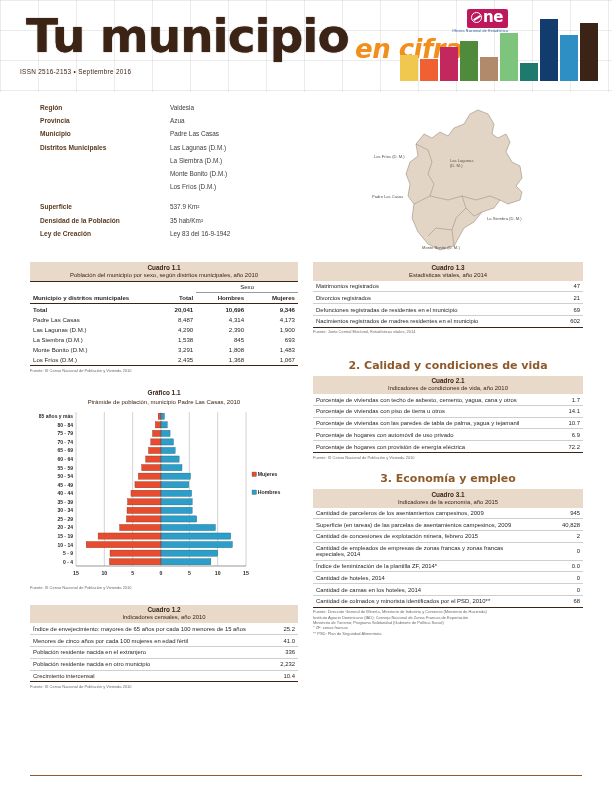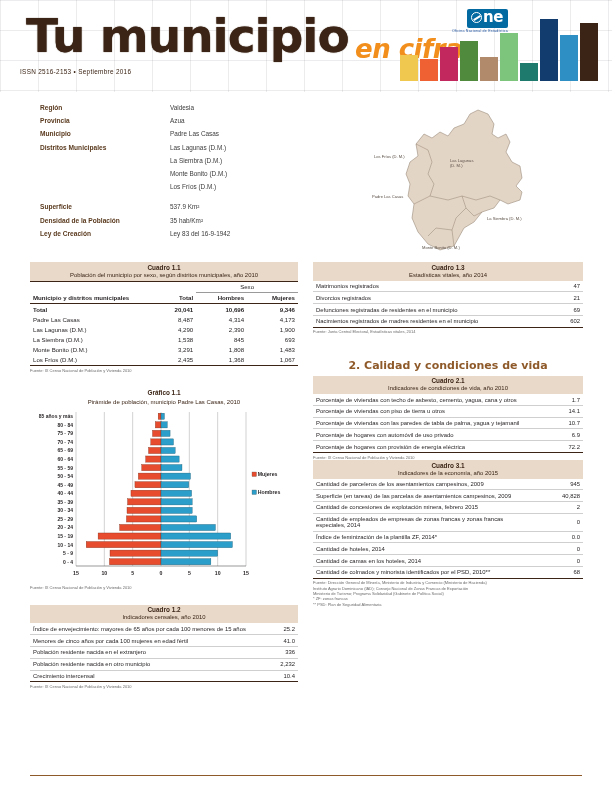--- a/index.html
+++ b/index.html
@@ -57,21 +57,21 @@
     letter-spacing:.3px;
     white-space:nowrap;
   }
   .one-logo {
     position:absolute;
     right:104px; top:8px;
     text-align:center;
   }
   .one-logo .mark {
     display:inline-block;
-    background:#0369a1;
+    background:#be185d;
     color:#fff;
     font-family:"DejaVu Sans", sans-serif;
     font-weight:bold;
     font-size:15px;
     padding:1px 5px 2px 4px;
     line-height:1.05;
     border-radius:2px;
     letter-spacing:-.5px;
     margin-left:15px;
   }
@@ -563,20 +563,21 @@
           <td class="kv-num">6.9</td>
         </tr>
         <tr class="kv-row">
           <td class="lab" style="border-bottom: 0.7px solid rgb(59, 36, 21);">Porcentaje de hogares con provisión de energía eléctrica</td>
           <td class="kv-num" style="border-bottom: 0.7px solid rgb(59, 36, 21);">72.2</td>
         </tr>
       </tbody>
   </table>
   <div class="fuente">Fuente: IX Censo Nacional de Población y Vivienda 2010</div>
 
+  <div class="sect-title" style="margin-top:12px">3. Economía y empleo</div>
 
   <table class="tbl">
     <tbody>
         <tr>
       <td class="cuadro-head" colspan="2">
         <div class="c-no">Cuadro 3.1</div>
         <div class="c-desc">Indicadores de la economía, año 2015</div>
       </td>
     </tr>
     </tbody>

